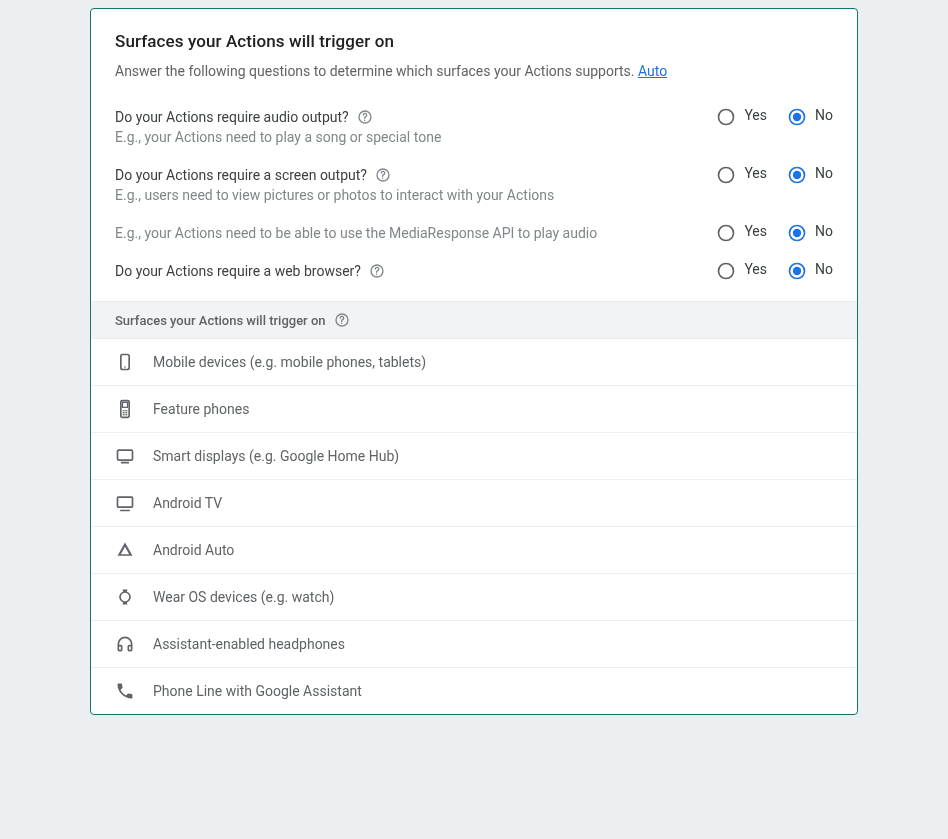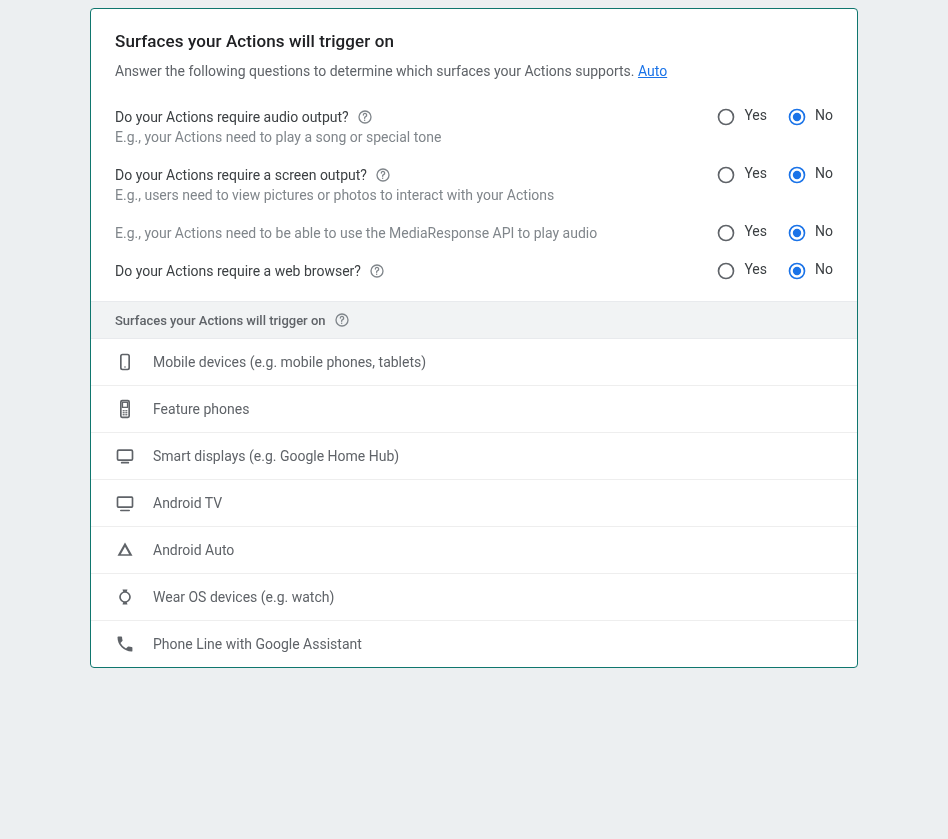--- a/index.html
+++ b/index.html
@@ -366,20 +366,28 @@
         <span class="surface-icon">
           <svg>
             <use href="#ic-watch"></use>
           </svg>
         </span>
         <span>Wear OS devices (e.g. watch)</span>
       </div>
       <div class="surface-row">
         <span class="surface-icon">
           <svg>
+            <use href="#ic-headphones"></use>
+          </svg>
+        </span>
+        <span>Assistant-enabled headphones</span>
+      </div>
+      <div class="surface-row">
+        <span class="surface-icon">
+          <svg>
             <use href="#ic-phone"></use>
           </svg>
         </span>
         <span>Phone Line with Google Assistant</span>
       </div>
     </div>
 
 </div>
 
 </body></html>

